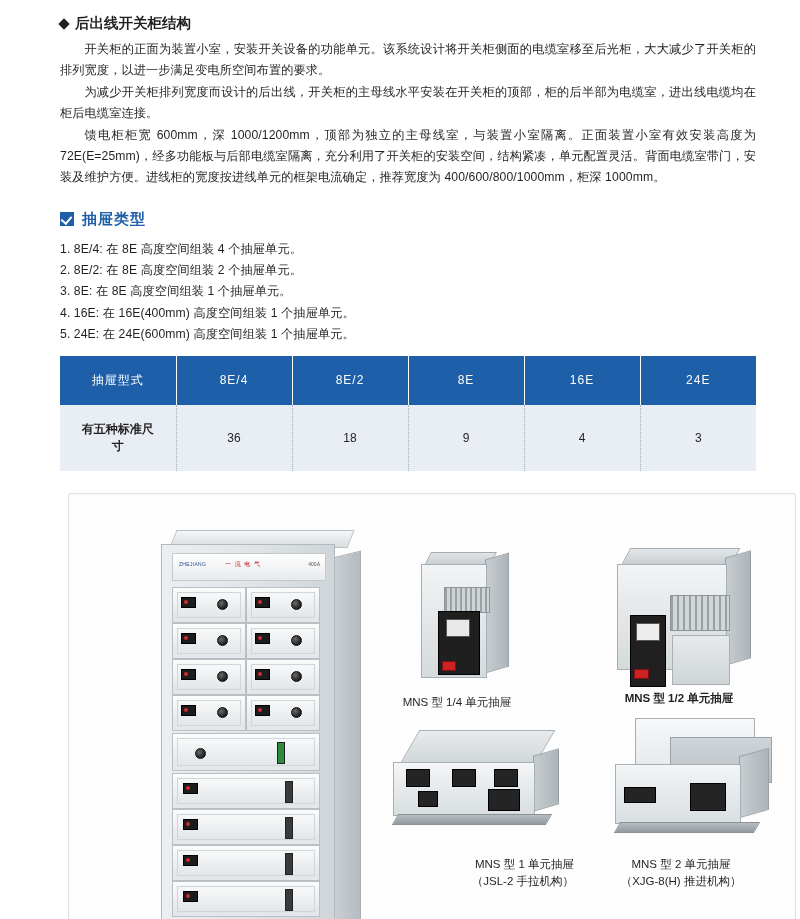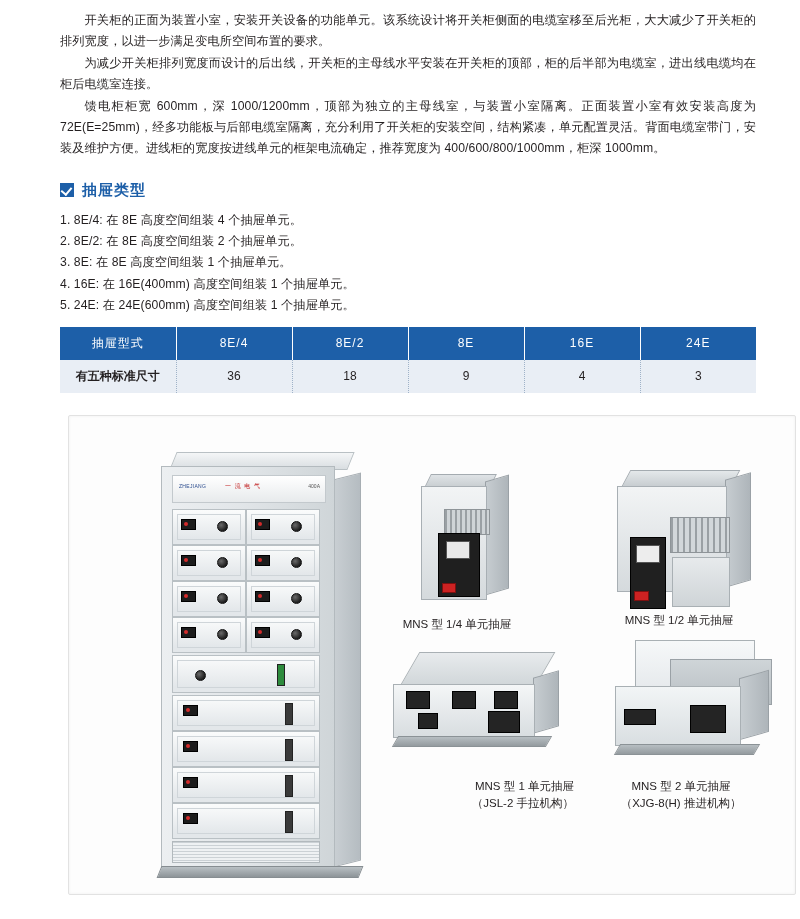--- a/index.html
+++ b/index.html
@@ -95,21 +95,21 @@
   
   table.spec {
     border-collapse: collapse;
     width: 100%;
     margin-top: 11px;
     table-layout: fixed;
   }
   table.spec th, table.spec td {
     text-align: center;
     font-size: 12px;
-    padding: 8px;
+    padding: 16px;
     height: 14px;
     vertical-align: middle;
   }
   table.spec thead th {
     background: #1d5fa8;
     color: #ffffff;
     font-weight: normal;
     border-right: 1px solid #ffffff;
     letter-spacing: 1px;
   }
@@ -352,20 +352,24 @@
     background: linear-gradient(180deg,#b7bec2,#949b9f);
     border:1px solid #8b9296; transform: skewX(-30deg);
   }
 </style>
 </head>
 <body>
 
 <div class="page">
   <div class="content">
 
+    <div class="sec1-head">
+      <span class="diamond"></span>
+      <span>后出线开关柜结构</span>
+    </div>
 
     <p class="body">开关柜的正面为装置小室，安装开关设备的功能单元。该系统设计将开关柜侧面的电缆室移至后光柜，大大减少了开关柜的排列宽度，以进一步满足变电所空间布置的要求。</p>
     <p class="body">为减少开关柜排列宽度而设计的后出线，开关柜的主母线水平安装在开关柜的顶部，柜的后半部为电缆室，进出线电缆均在柜后电缆室连接。</p>
     <p class="body">馈电柜柜宽 600mm，深 1000/1200mm，顶部为独立的主母线室，与装置小室隔离。正面装置小室有效安装高度为 72E(E=25mm)，经多功能板与后部电缆室隔离，充分利用了开关柜的安装空间，结构紧凑，单元配置灵活。背面电缆室带门，安装及维护方便。进线柜的宽度按进线单元的框架电流确定，推荐宽度为 400/600/800/1000mm，柜深 1000mm。</p>
 
     <div class="sec2-head">
       <span class="checkbox-icon"></span>
       <span class="sec2-title">抽屉类型</span>
     </div>
 
@@ -491,21 +495,21 @@
         <div class="topface"></div>
         <div class="side"></div>
         <div class="box">
           <div class="mech"></div>
           <div class="stripe"></div>
           <div class="dark"></div>
           <div class="dial"></div>
           <div class="redbtn"></div>
         </div>
       </div>
-      <div class="caption" style="left:510px;top:196px;">
+      <div class="caption" style="left:510px;top:196px;font-weight:bold;">
         <div>MNS 型 1/2 单元抽屉</div>
       </div>
 
       <div class="unit u1">
         <div class="top"></div>
         <div class="side"></div>
         <div class="front">
           <div class="blk" style="left:12px;top:6px;width:22px;height:16px;"></div>
           <div class="blk" style="left:58px;top:6px;width:22px;height:16px;"></div>
           <div class="blk" style="left:100px;top:6px;width:22px;height:16px;"></div>

